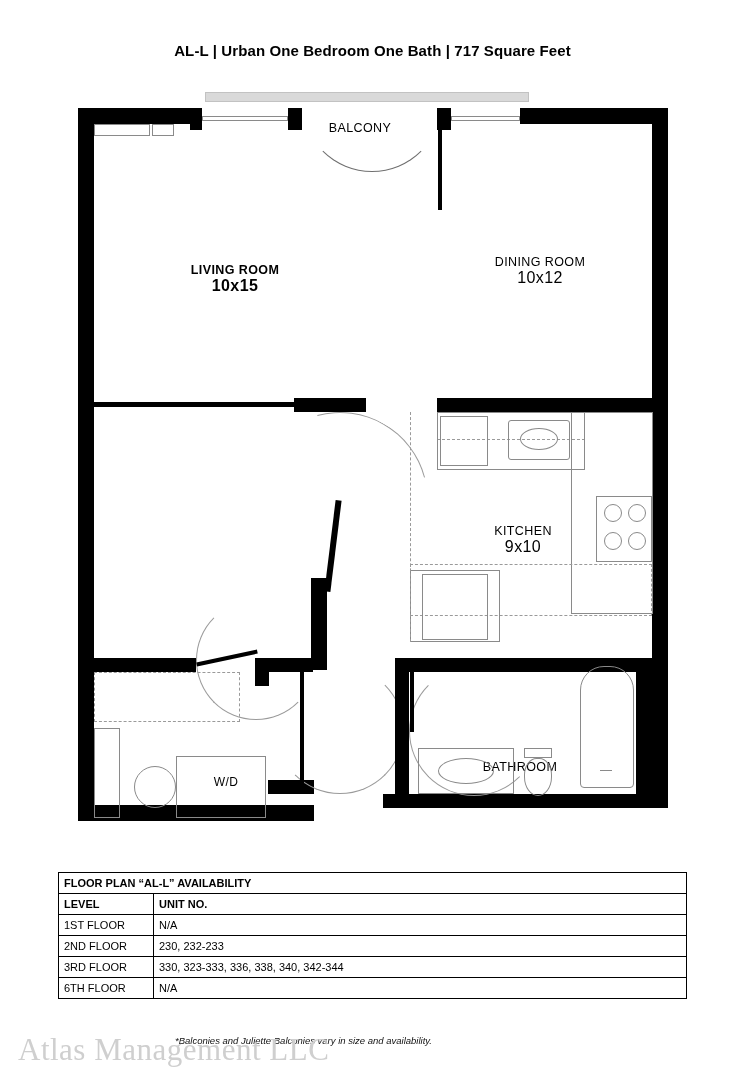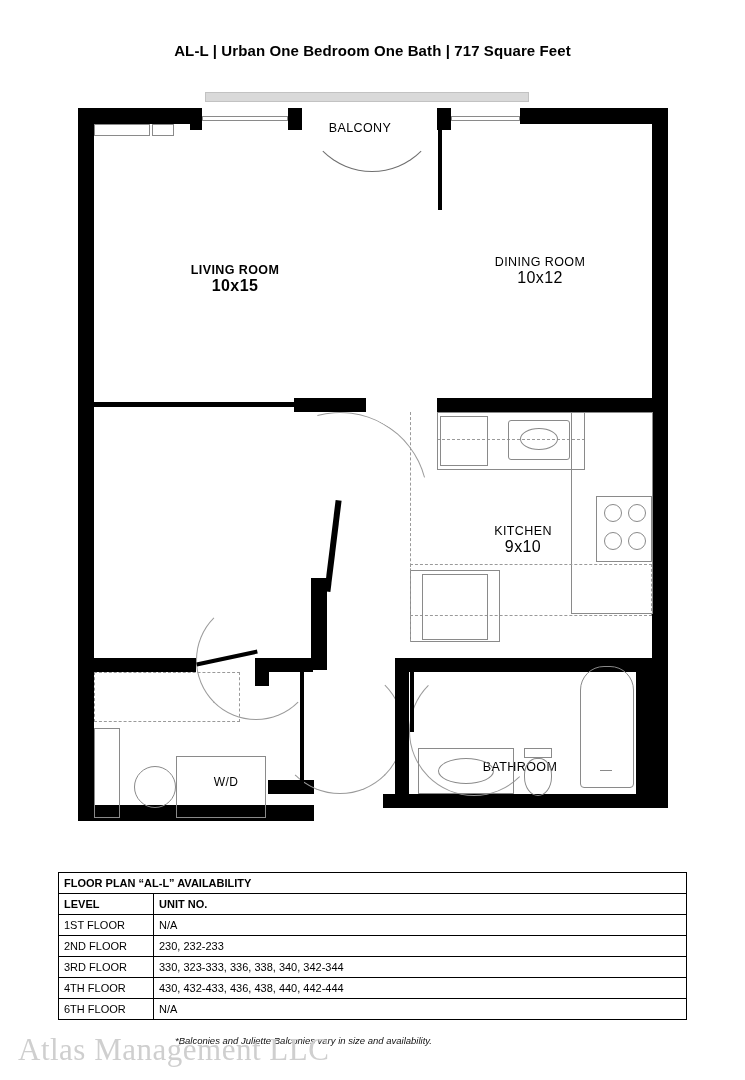--- a/index.html
+++ b/index.html
@@ -190,24 +190,20 @@
   </tr>
   <tr>
     <td class="col-level">2ND FLOOR</td>
     <td>230, 232-233</td>
   </tr>
   <tr>
     <td class="col-level">3RD FLOOR</td>
     <td>330, 323-333, 336, 338, 340, 342-344</td>
   </tr>
   <tr>
-    <td class="col-level">4TH FLOOR</td>
-    <td>430, 432-433, 436, 438, 440, 442-444</td>
-  </tr>
-  <tr>
     <td class="col-level">6TH FLOOR</td>
     <td>N/A</td>
   </tr>
 </tbody>
   </table>
 
 <div class="footnote">*Balconies and Juliette Balconies vary in size and availability.</div>
 <div class="watermark">Atlas Management LLC</div>
 
 </body></html>

